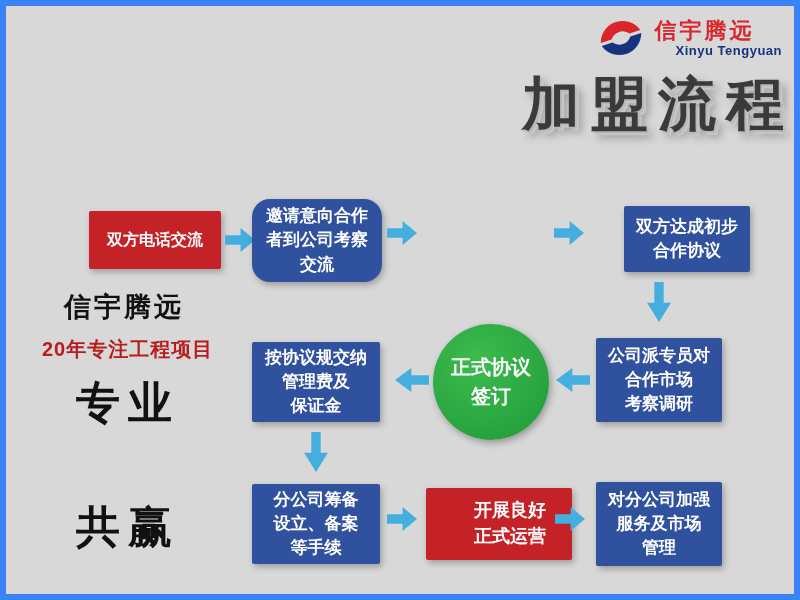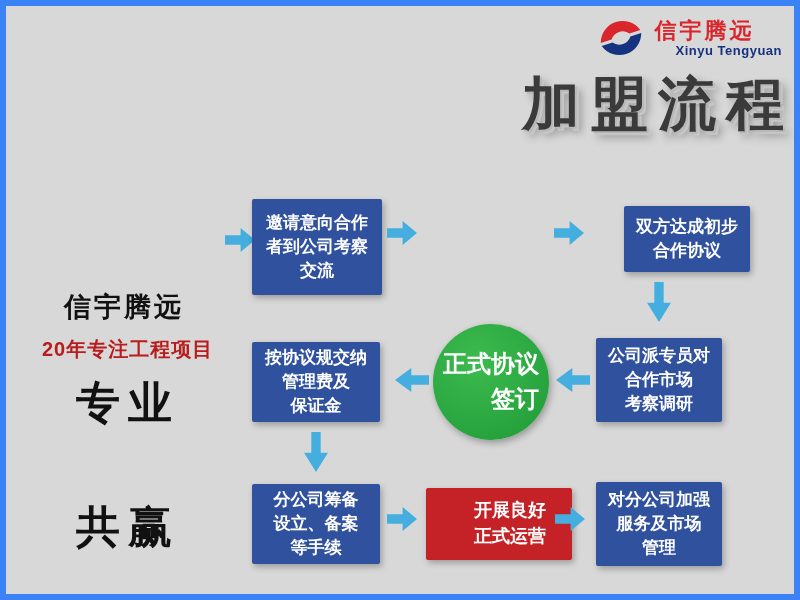--- a/index.html
+++ b/index.html
@@ -32,28 +32,28 @@
     position:absolute; display:flex; align-items:center; justify-content:center;
     text-align:center; color:#ffffff; font-weight:bold; font-size:17px; line-height:1.42;
     white-space:pre-line; border-radius:2px;
     box-shadow:2px 3px 6px rgba(0,0,0,0.28);
   }
   .blue { background:#30519e; }
   .red  { background:#c42227; }
   .red2 { background:#c42227; }
   .circle {
     position:absolute; border-radius:50%;
-    display:flex; align-items:center; justify-content:center; text-align:right;
-    color:#fff; font-weight:bold; font-size:24px; line-height:1.45; white-space:pre-line;
+    display:flex; align-items:center; justify-content:center; text-align:center;
+    color:#fff; font-weight:bold; font-size:20px; line-height:1.45; white-space:pre-line;
     background:radial-gradient(circle at 38% 32%, #3cbb4e, #1f9a38);
     box-shadow:2px 3px 7px rgba(0,0,0,0.3);
   }
 
   .s1  { left:83px;  top:205px; width:132px; height:58px; font-size:16px; }
-  .s2  { left:246px; top:193px; width:130px; height:96px; }
+  .s2  { left:246px; top:193px; width:130px; height:83px;border-radius:18px; }
   .s3  { left:414px; top:198px; width:126px; height:68px; }
   .s4  { left:618px; top:200px; width:126px; height:66px; }
   .s5  { left:590px; top:332px; width:126px; height:84px; }
   .s6  { left:427px; top:318px; width:116px; height:116px; }
   .s7  { left:246px; top:336px; width:128px; height:80px; }
   .s8  { left:246px; top:478px; width:128px; height:80px; }
   .s9  { left:420px; top:482px; width:124px; height:72px; font-size:18px;padding-left:22px; }
   .s10 { left:590px; top:476px; width:126px; height:84px; }
 
   
@@ -90,20 +90,21 @@
     </div>
   </header>
 
   <h1 class="title">加盟流程</h1>
 
   <div class="brand">信宇腾远</div>
   <div class="subtitle">20年专注工程项目</div>
   <div class="value v1">专业</div>
   <div class="value v3">共赢</div>
 
+  <div class="box red  s1">双方电话交流</div>
   <div class="arrow ar a1"></div>
   <div class="box blue s2">邀请意向合作
 者到公司考察
 交流</div>
   <div class="arrow ar a2"></div>
   <div class="arrow ar a3"></div>
   <div class="box blue s4">双方达成初步
 合作协议</div>
   <div class="arrow ad a4"></div>
   <div class="box blue s5">公司派专员对

